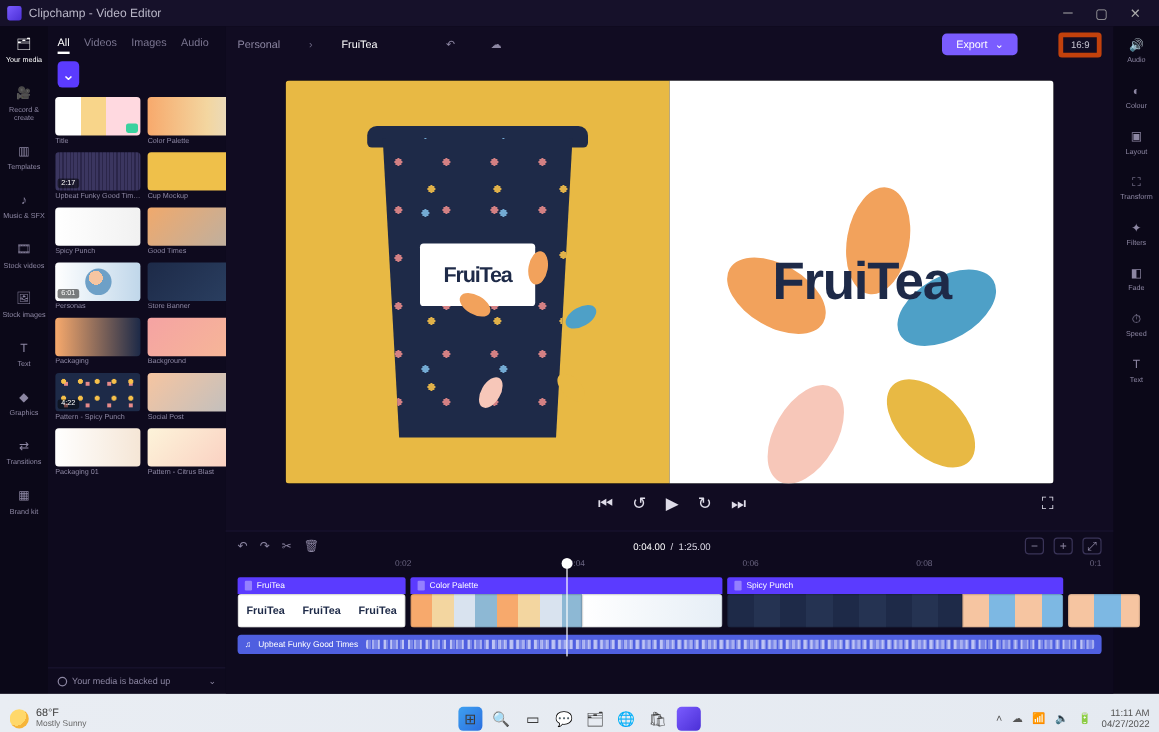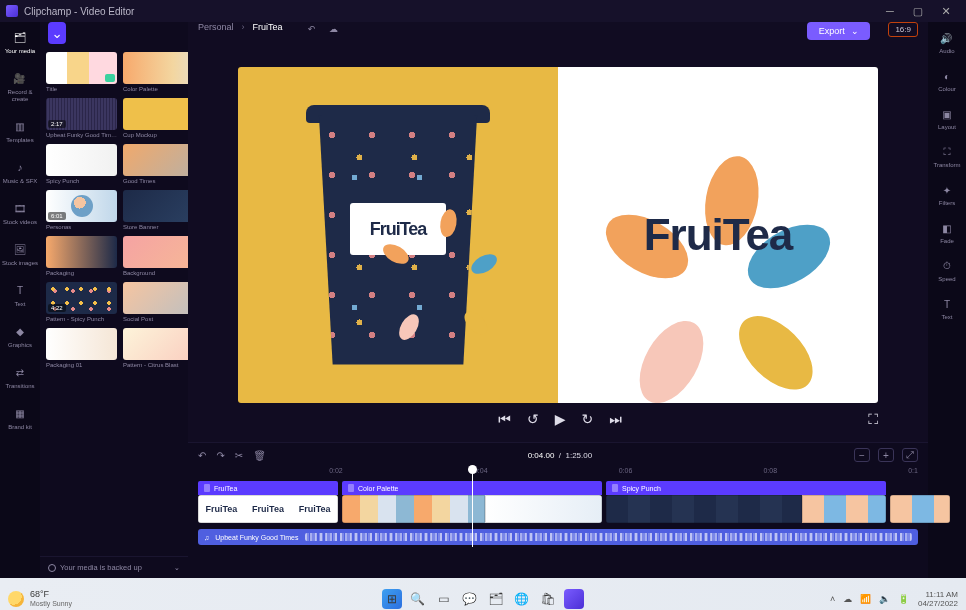--- a/index.html
+++ b/index.html
@@ -49,28 +49,28 @@
 .tbox.psp { background: #1d2a48; background-image: radial-gradient(#f6c04a 2px,transparent 2px),radial-gradient(#e78a8a 2px,transparent 2px); background-size:14px 14px,18px 18px;}
 .tbox.soc { background: linear-gradient(135deg,#f6c5a1,#7db8e3);}
 .tbox.pk2 { background: linear-gradient(90deg,#fff,#f5e6d6);}
 .tbox.cb { background: linear-gradient(135deg,#fdf4da,#f6a0a0);}
 
 .backup { height: 22px; display:flex;align-items:center;gap:4px;padding:0 8px;font-size:7.5px;color:#8d87a3;border-top:1px solid #1a1530;}
 .backup .bicon{width:8px;height:8px;border:1px solid #8d87a3;border-radius:50%;}
 
 
 .editor { flex:1; display:flex;flex-direction:column; background:#110c22;}
-.editor-top { height:30px;display:flex;align-items:flex-start;padding:0 10px;gap:8px;font-size:9px;}
+.editor-top { height:30px;display:flex;align-items:center;padding:0 10px;gap:24px;font-size:9px;}
 .crumb { color:#8d87a3;}
 .crumb.active{color:#fff;}
 .chev { color:#6b6682;}
 .rev-icn, .cloud-icn{width:14px;height:14px;display:flex;align-items:center;justify-content:center;color:#8d87a3;}
 .editor-top .spacer{flex:1;}
 .export-btn{background:#7a5cff;color:#fff;border:none;border-radius:4px;padding:4px 12px;font-size:9px;display:flex;align-items:center;gap:6px;cursor:pointer;}
-.ratio-chip{margin-left:10px;border:1px solid #c2410c;border-radius:3px;padding:2px 6px;font-size:8px;color:#c9c7d4;cursor:pointer;}
+.ratio-chip{margin-left:10px;border:4px solid #c2410c;border-radius:3px;padding:2px 6px;font-size:8px;color:#c9c7d4;cursor:pointer;}
 
 .preview-zone{height:390px;display:flex;flex-direction:column;align-items:center;justify-content:center;gap:8px;}
 .canvas{width:640px;height:336px;background:#000;border-radius:3px;overflow:hidden;display:flex;}
 .canvas .half-l{width:50%;background:#e8b944;display:flex;align-items:center;justify-content:center;}
 .cup{width:200px;height:260px;position:relative;}
 .cup .body{position:absolute;left:14px;right:14px;top:10px;bottom:0;background:#1e2a48;border-radius:10px 10px 16px 16px;clip-path:polygon(4% 0,96% 0,88% 100%,12% 100%);overflow:hidden;}
 .cup .body::before{content:"";position:absolute;inset:0;background-image:
  radial-gradient(#e78a8a 3px,transparent 3px),
  radial-gradient(#f6c04a 3px,transparent 3px),
  radial-gradient(#7db8e3 3px,transparent 3px);
@@ -189,20 +189,26 @@
       <span class="ric">⇄</span>
       <span class="rlabel">Transitions</span>
     </div>
     <div class="rail-item">
       <span class="ric">▦</span>
       <span class="rlabel">Brand kit</span>
     </div>
   </div>
 
   <div class="mediapane">
+    <div class="tabs">
+      <span class="active">All</span>
+      <span>Videos</span>
+      <span>Images</span>
+      <span>Audio</span>
+    </div>
     <div class="import-row">
       <button class="import-more">
           <span>⌄</span>
         </button>
     </div>
     <div class="grid" id="media-grid">
         <div class="thumb">
           <div class="tbox title">
             <span class="check"></span>
           </div>

